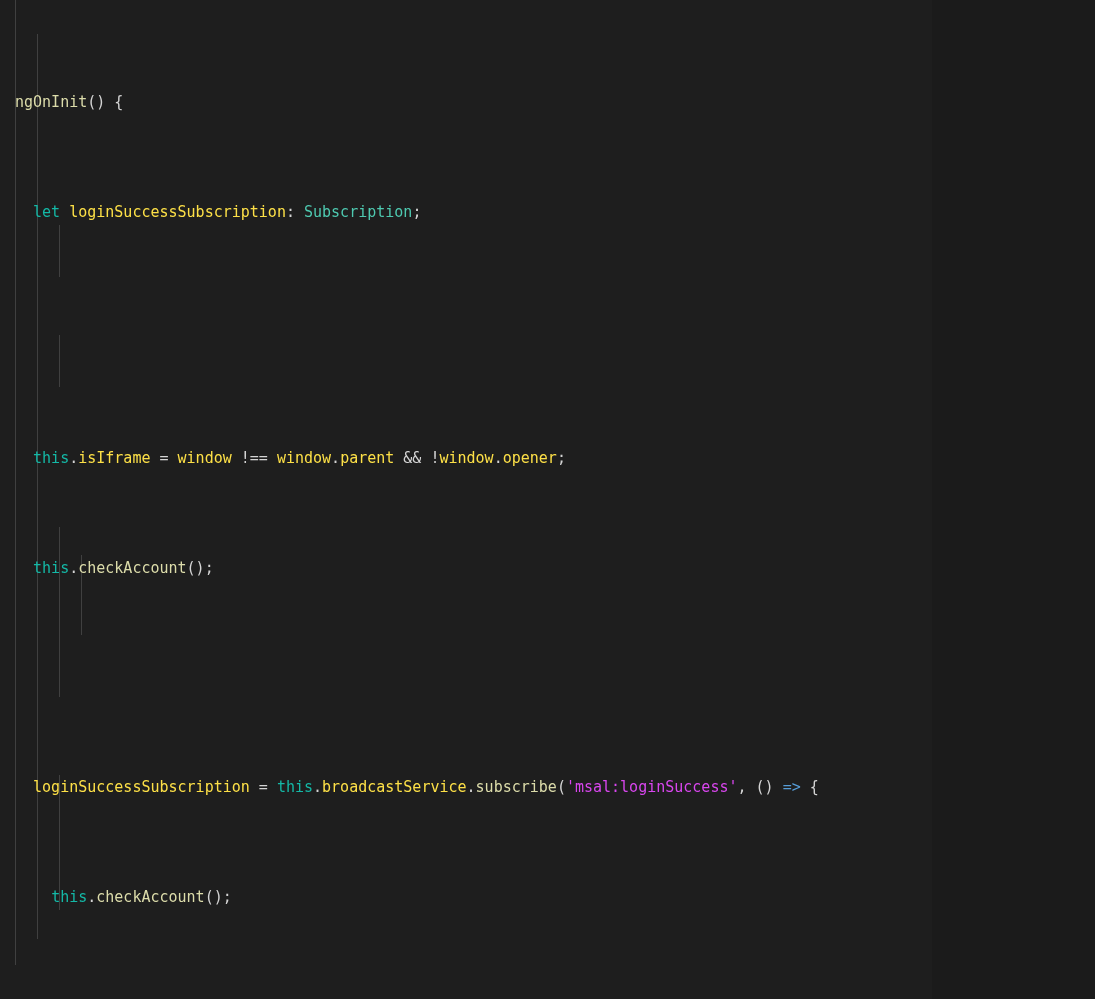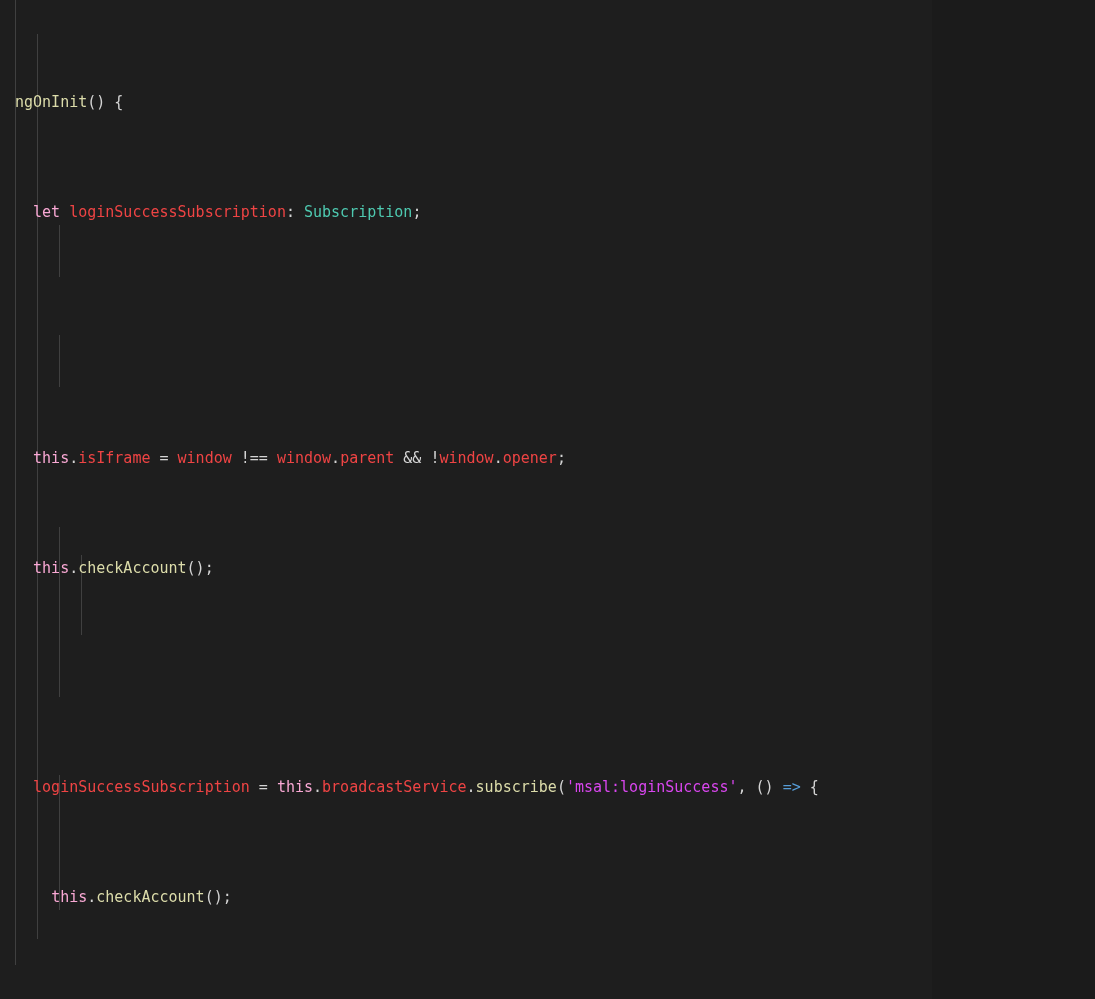--- a/index.html
+++ b/index.html
@@ -38,22 +38,22 @@
     z-index: 2;
     white-space: pre;
   }
   .line {
     height: 27.4px;
     padding-left: 15px;
     white-space: pre;
     color: #d4d4d4;
   }
   
-  .kw      { color: #f9a8d4; }  
-  .var     { color: #ef4444; }  
+  .kw      { color: #14b8a6; }  
+  .var     { color: #fde047; }  
   .fn      { color: #dcdcaa; }  
   .cls     { color: #4ec9b0; }  
   .str     { color: #d946ef; }  
   .pun     { color: #d4d4d4; }  
   .arrow   { color: #569cd6; }
 </style>
 </head>
 <body>
 
 <div id="editor">

